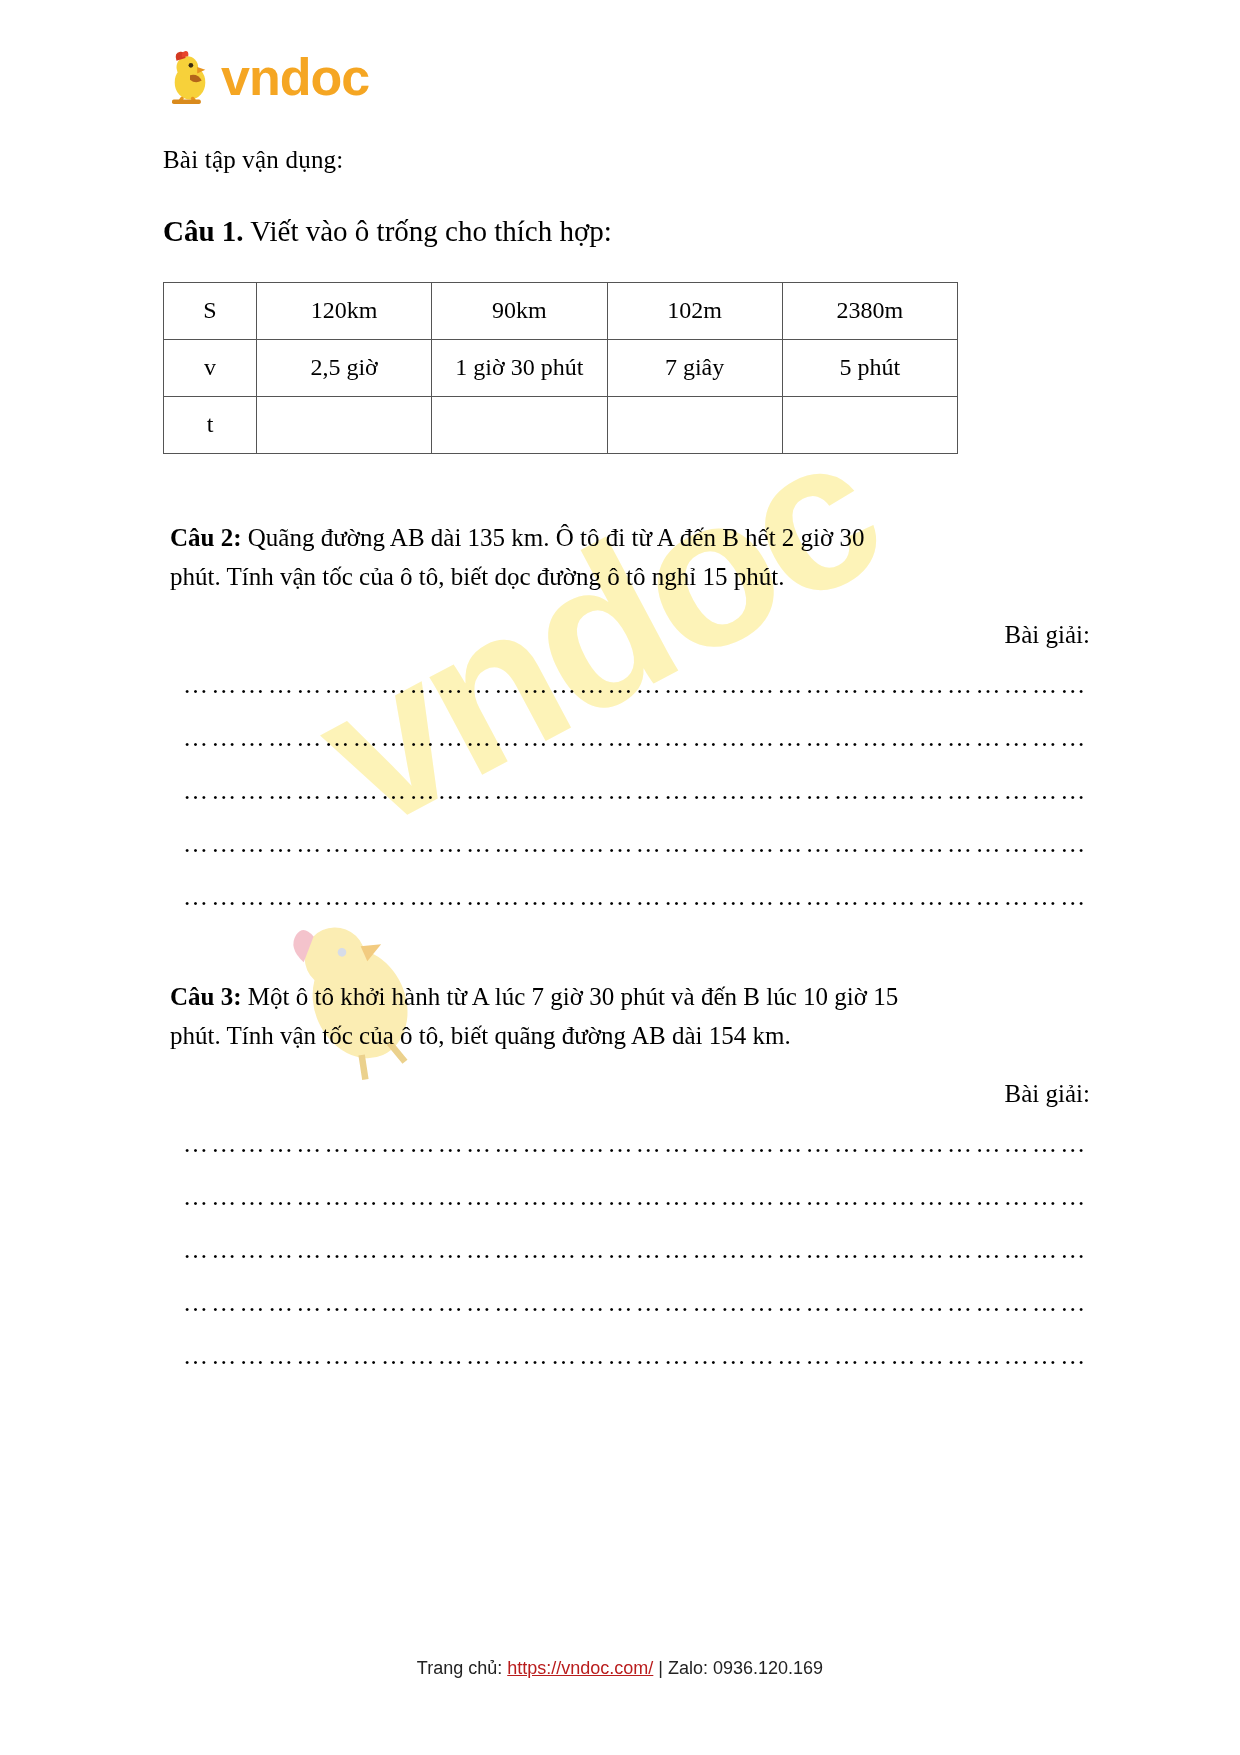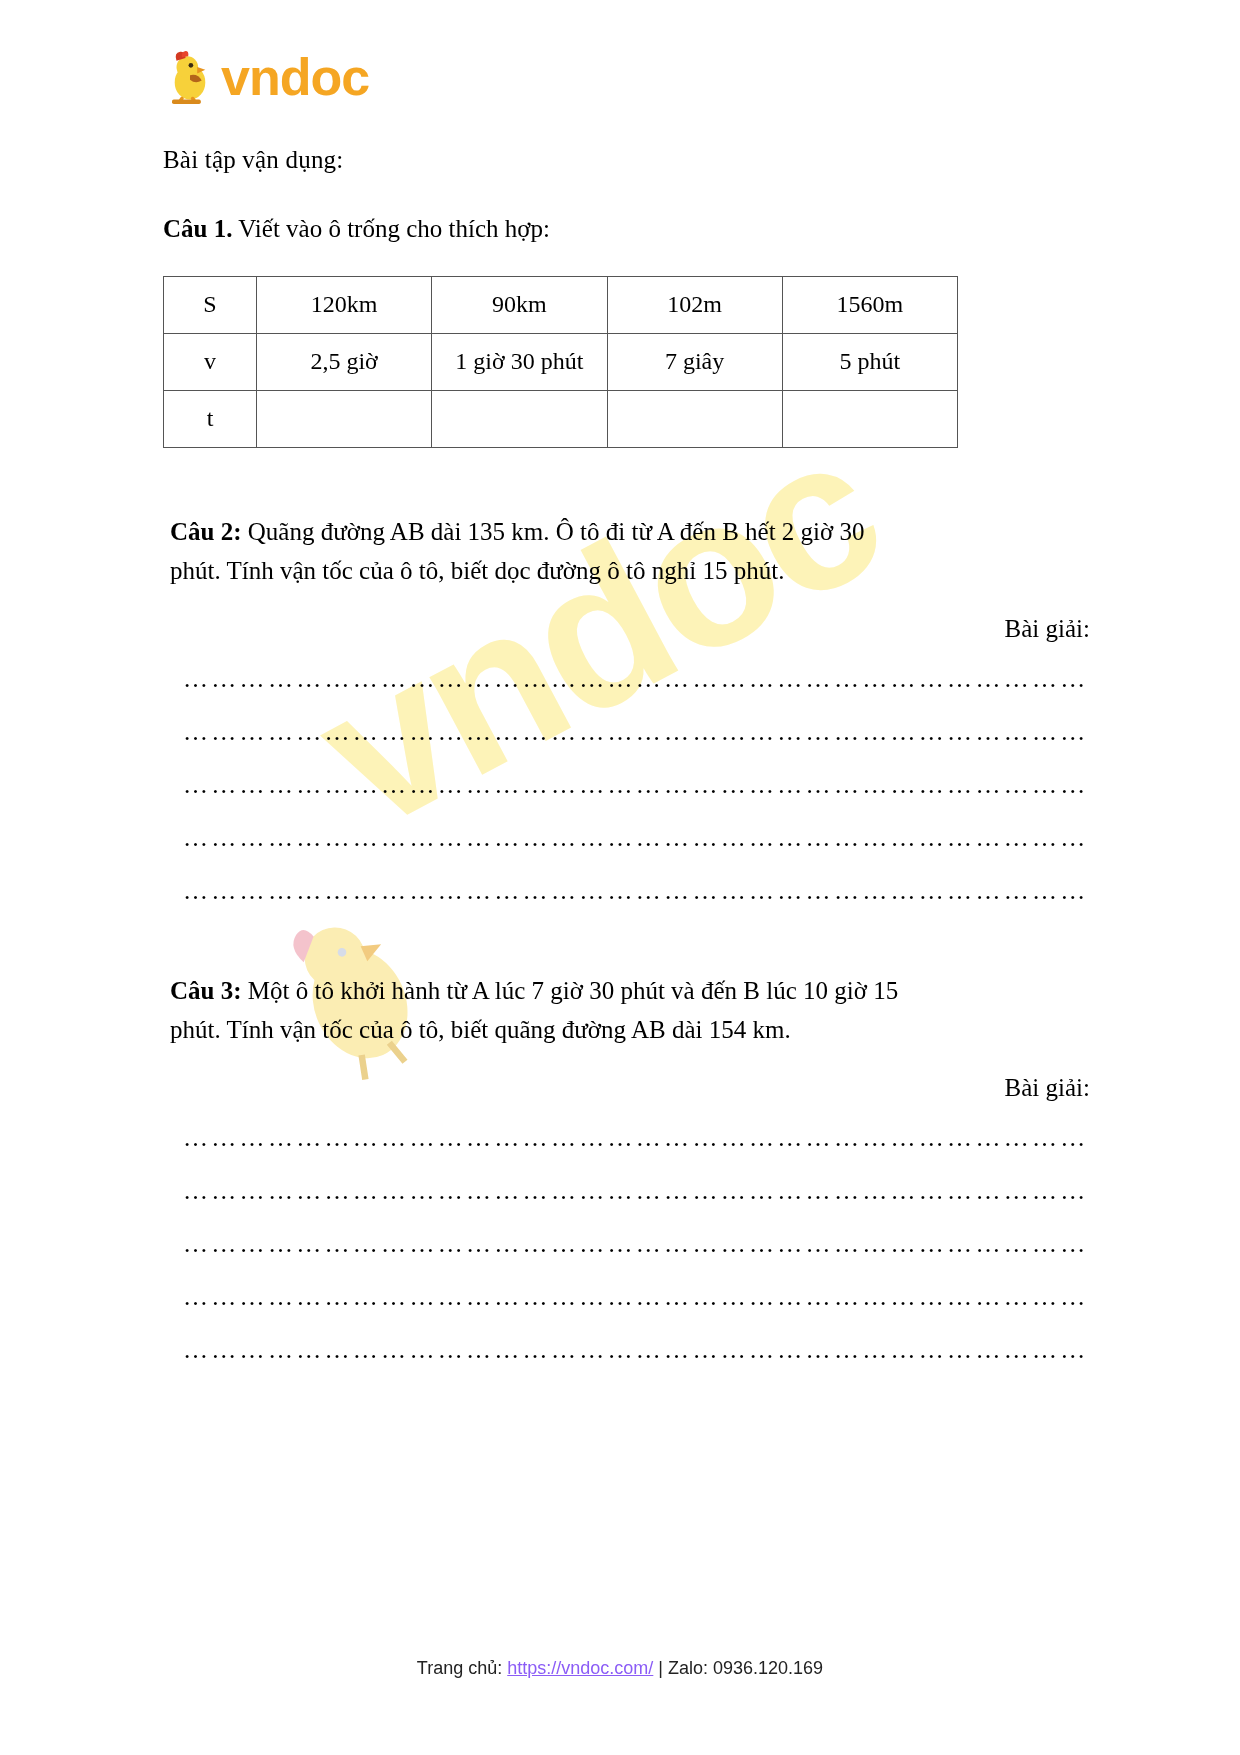--- a/index.html
+++ b/index.html
@@ -86,21 +86,21 @@
   }
 
   h1.section-title {
     font-size: 25px;
     font-weight: normal;
     margin: 0 0 36px 0;
     letter-spacing: .2px;
   }
 
   .q-line {
-    font-size: 25px;
+    font-size: 29px;
     margin: 0 0 14px 0;
     line-height: 1.5;
   }
   .q-label {
     font-weight: bold;
   }
 
   
   table.q1-table {
     border-collapse: collapse;
@@ -155,21 +155,21 @@
     left: 0;
     right: 0;
     bottom: 76px;
     text-align: center;
     font-family: "Liberation Sans", sans-serif;
     font-size: 18px;
     color: #222222;
     z-index: 2;
   }
   .footer a, .footer .link {
-    color: #8b5cf6;
+    color: #b91c1c;
     text-decoration: underline;
   }
 </style>
 </head>
 <body>
 
 <div class="page">
 
   <div class="watermark-layer">
     <div class="wm-text">vndoc</div>
@@ -207,21 +207,21 @@
       <span>Viết vào ô trống cho thích hợp:</span>
     </p>
 
     <table class="q1-table">
       <tbody>
         <tr>
           <td class="rowhead">S</td>
           <td>120km</td>
           <td>90km</td>
           <td>102m</td>
-          <td>1560m</td>
+          <td>2380m</td>
         </tr>
         <tr>
           <td class="rowhead">v</td>
           <td>2,5 giờ</td>
           <td>1 giờ 30 phút</td>
           <td>7 giây</td>
           <td>5 phút</td>
         </tr>
         <tr>
           <td class="rowhead">t</td>

